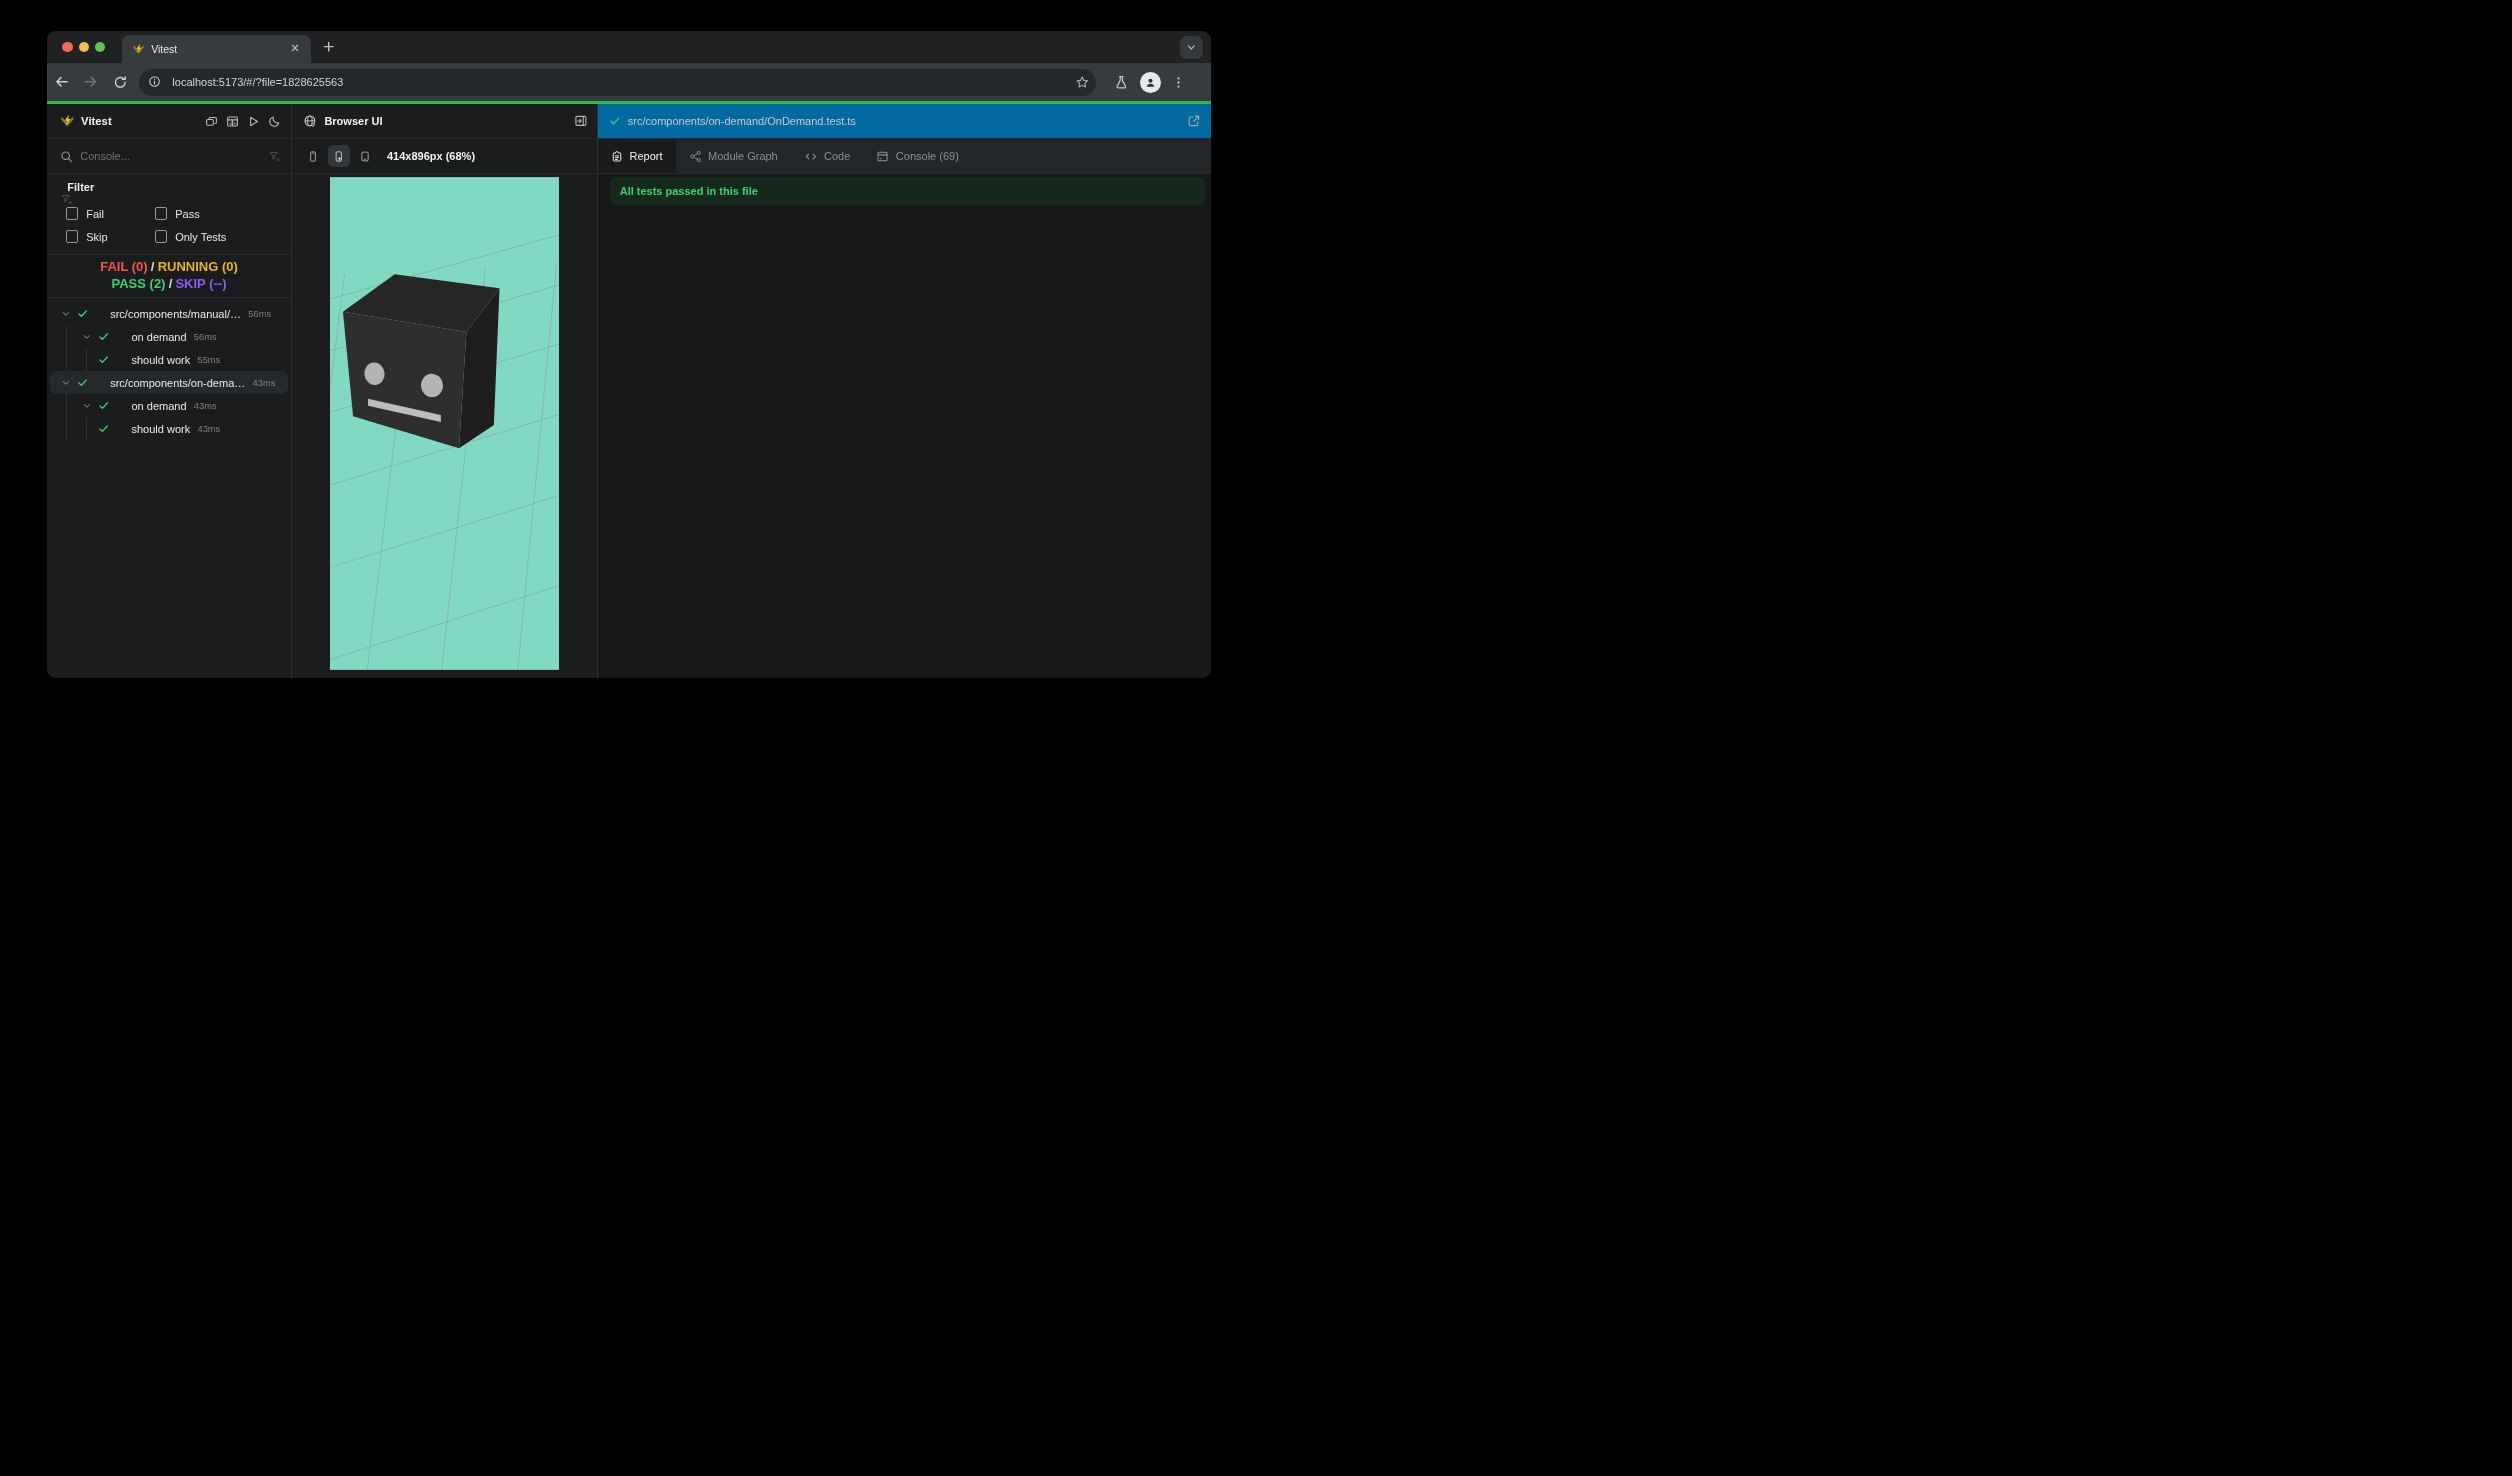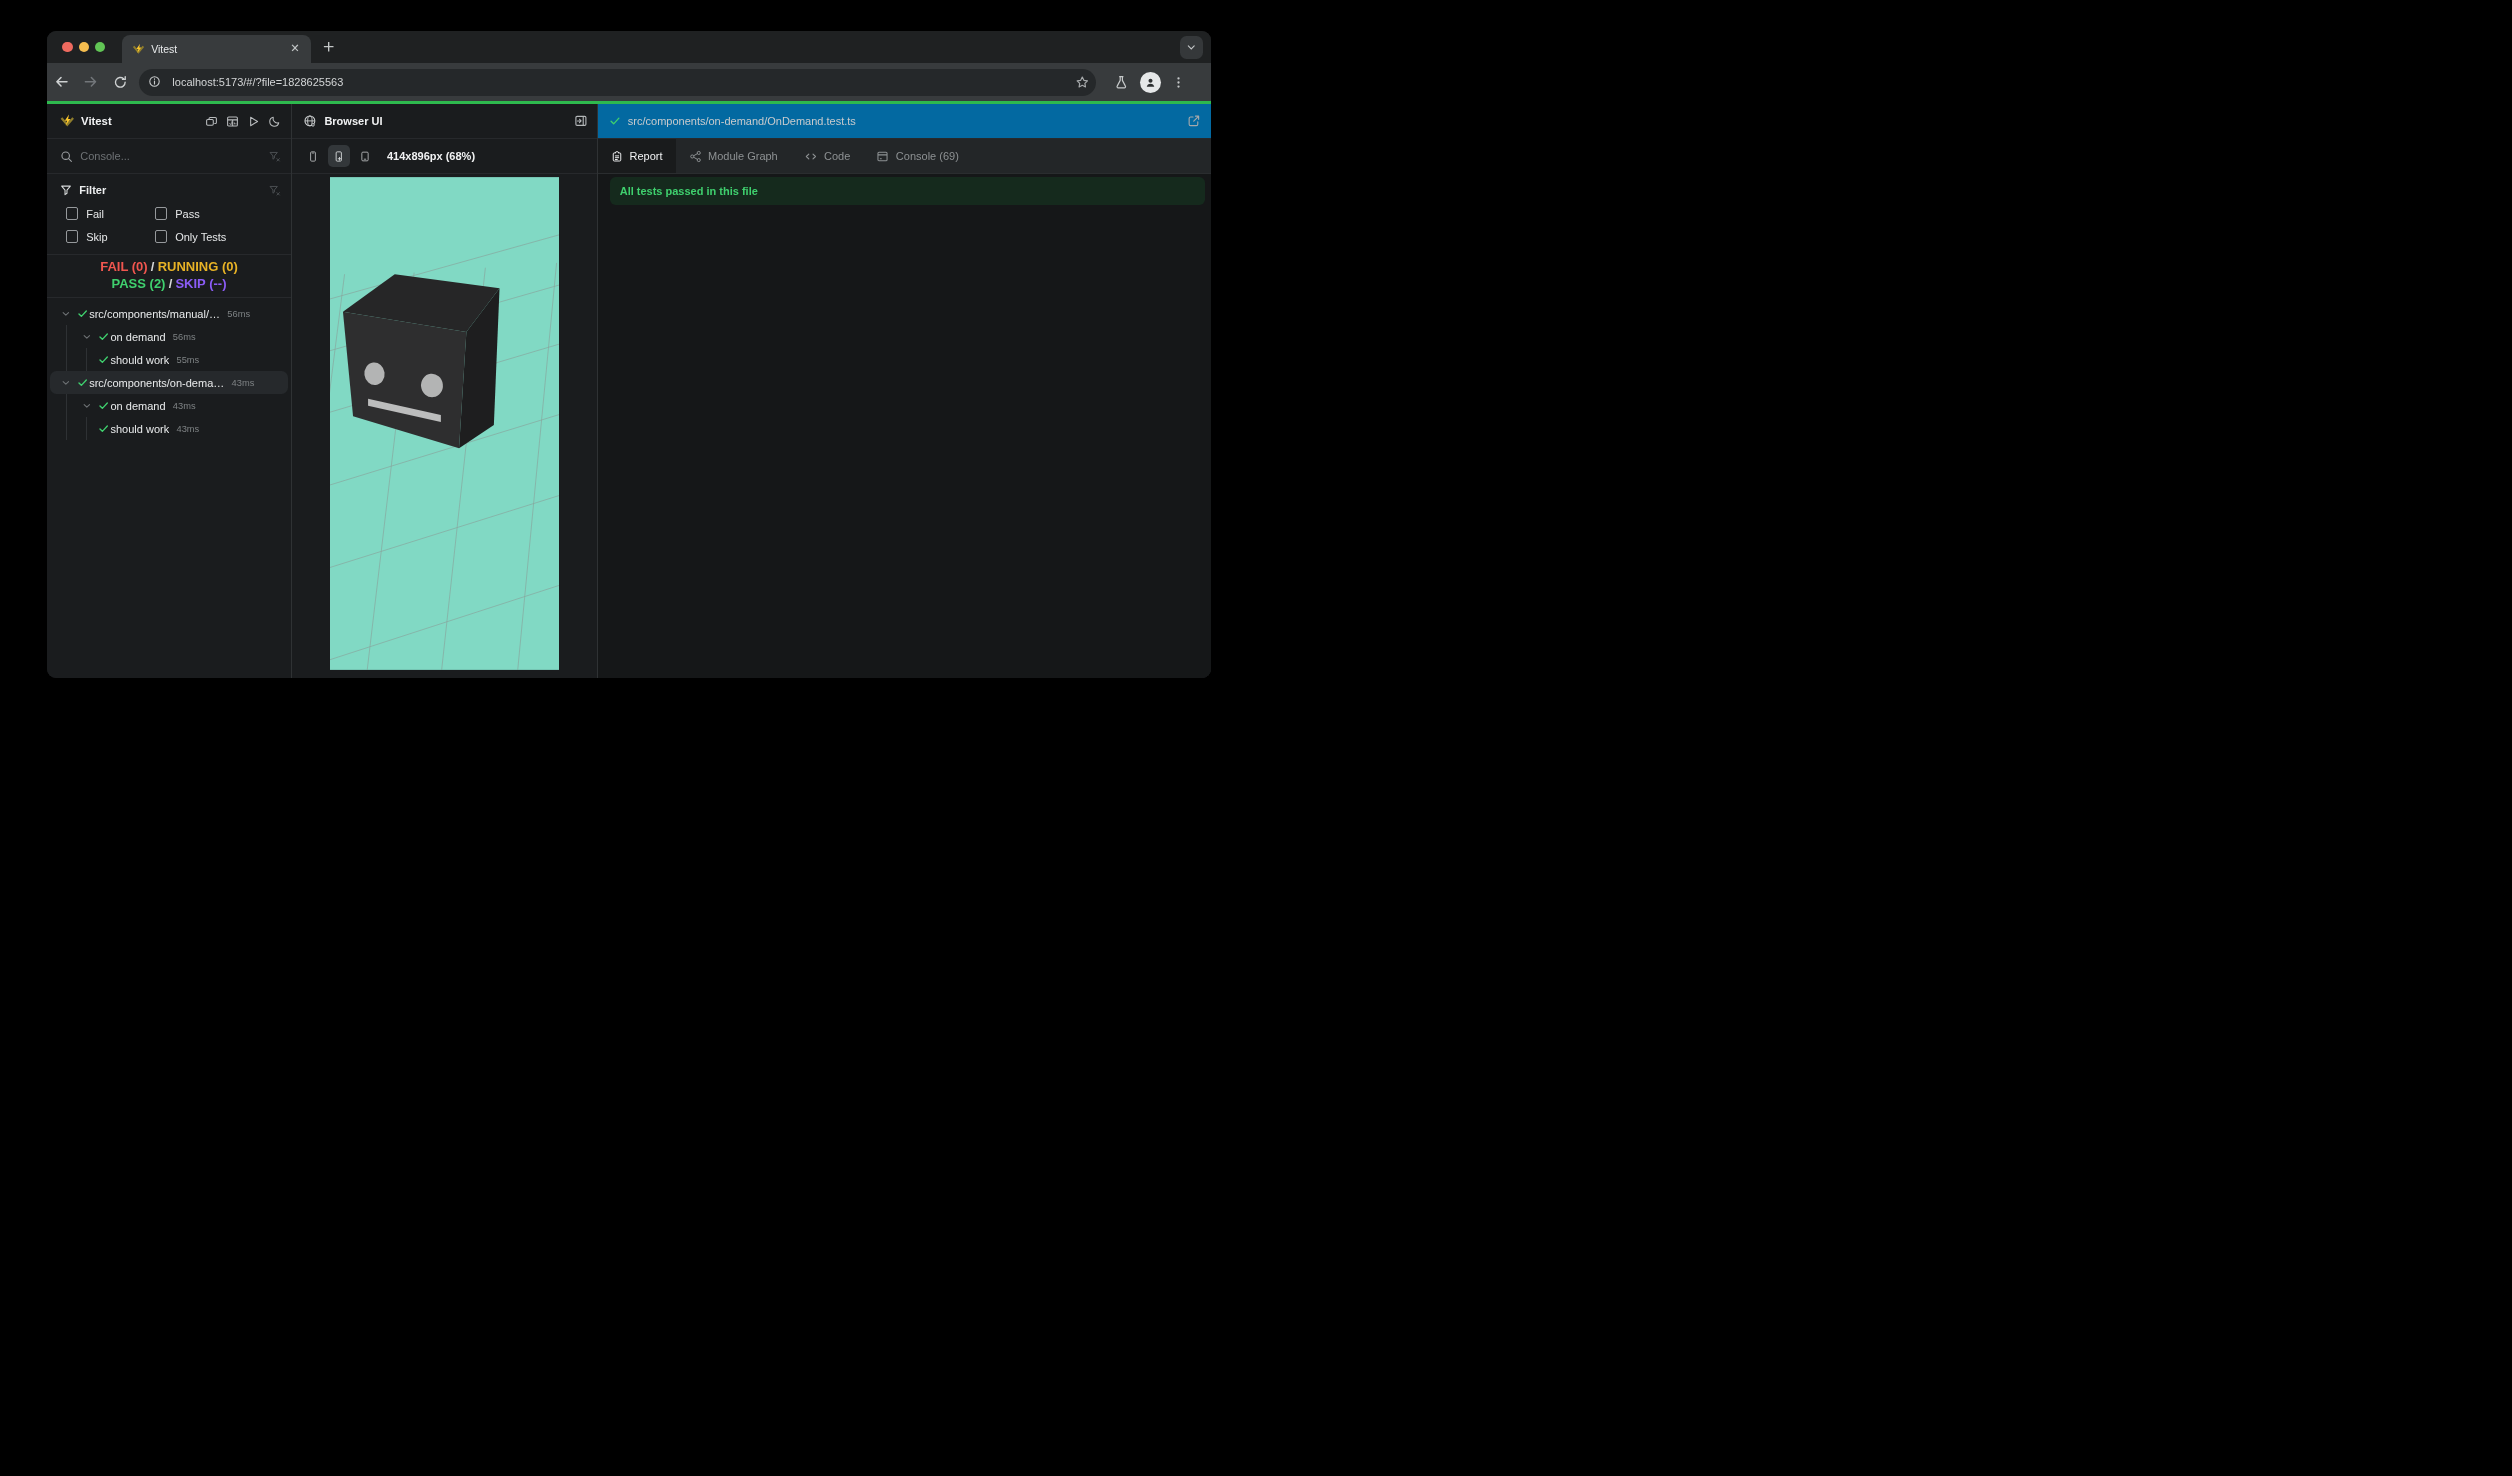--- a/index.html
+++ b/index.html
@@ -37,36 +37,36 @@
   .sidebar{width:244px;flex:none;border-right:0.8px solid #2f3234;box-sizing:content-box;display:flex;flex-direction:column;}
   .sb-head{padding:0 9.7px 0 13px;gap:0;}
   .sb-head .logo{flex:none;display:flex;}
   .sb-head .appname{color:#f2f3f4;font-size:11.3px;font-weight:700;margin-left:6.5px;flex:1;}
   .hicons{display:flex;gap:8px;color:#b9bcbe;}
   .hicons .ic{display:flex;align-items:center;justify-content:center;width:13px;height:13px;}
   .sb-search{padding:0 9.7px 0 13px;border-bottom:0.8px solid #27292c;height:35px;display:flex;align-items:center;box-sizing:border-box;color:#9a9da0;}
   .sb-search .ph{color:#6e7275;font-size:11px;margin-left:7.3px;flex:1;}
   .dimicon{color:#4c5053;display:flex;}
   .sb-filter{padding:7.3px 9.7px 11.3px 13px;border-bottom:0.8px solid #27292c;}
-  .filter-head{display:flex;align-items:center;height:18px;color:#d8dadb;}
+  .filter-head{display:flex;align-items:flex-start;height:18px;color:#d8dadb;flex-direction:column;}
   .filter-head .ft{font-size:11px;font-weight:700;color:#eceeef;margin-left:7.3px;flex:1;}
   .filter-grid{display:grid;grid-template-columns:89px 1fr;row-gap:10.5px;margin-top:8px;padding-left:5.7px;}
   .cb{display:flex;align-items:center;gap:8px;}
   .cb .box{width:10.5px;height:10.5px;border:1.2px solid #96999c;border-radius:2px;background:transparent;flex:none;}
   .cb .lbl{color:#e6e8e9;font-size:11px;}
   .sb-summary{border-bottom:0.8px solid #27292c;text-align:center;font-weight:700;font-size:13px;padding:2.4px 0 4.9px;}
   .sum-row{height:17px;line-height:17px;}
   .sum-sep{color:#d9dbdc;padding:0 3.2px;}
   .tree{padding:4.9px 3.2px;flex:1;overflow:hidden;}
   .trow{height:23px;display:flex;align-items:center;position:relative;border-radius:6.5px;padding-right:6.5px;box-sizing:border-box;}
   .trow.selected{background:#26292c;}
   .trow .guide{position:absolute;top:0;bottom:0;width:0.8px;background:#2e3134;}
   .trow .chev{flex:none;display:flex;width:11.3px;justify-content:center;color:#6f7376;}
   .trow .chk{flex:none;display:flex;margin-left:5.7px;}
-  .trow .tlabel{margin-left:1px;color:#e9ebec;font-size:11px;white-space:nowrap;overflow:hidden;text-overflow:ellipsis;min-width:0;}
+  .trow .tlabel{margin-left:22px;color:#e9ebec;font-size:11px;white-space:nowrap;overflow:hidden;text-overflow:ellipsis;min-width:0;}
   .trow .tdur{margin-left:7.3px;color:#7e8284;font-size:9.3px;flex:none;}
   
   .preview{width:305px;flex:none;border-right:0.8px solid #2f3234;box-sizing:content-box;display:flex;flex-direction:column;}
   .pv-head{padding:0 9.7px 0 11.3px;color:#c8cbcc;}
   .pv-head .pvt{color:#f1f2f3;font-weight:700;font-size:11px;margin-left:7.3px;flex:1;}
   .pv-tools{height:35px;border-bottom:0.8px solid #27292c;display:flex;align-items:center;padding:0 9.7px;box-sizing:border-box;gap:4px;color:#b4b7b9;}
   .devbtn{width:22px;height:22px;border-radius:4.9px;display:flex;align-items:center;justify-content:center;}
   .devbtn.active{background:#33373a;color:#d6d9da;}
   .vptext{color:#f1f2f3;font-weight:700;font-size:11px;margin-left:7.3px;text-align:center;}
   .pv-body{flex:1;display:flex;justify-content:center;align-items:flex-start;padding-top:2.4px;}

